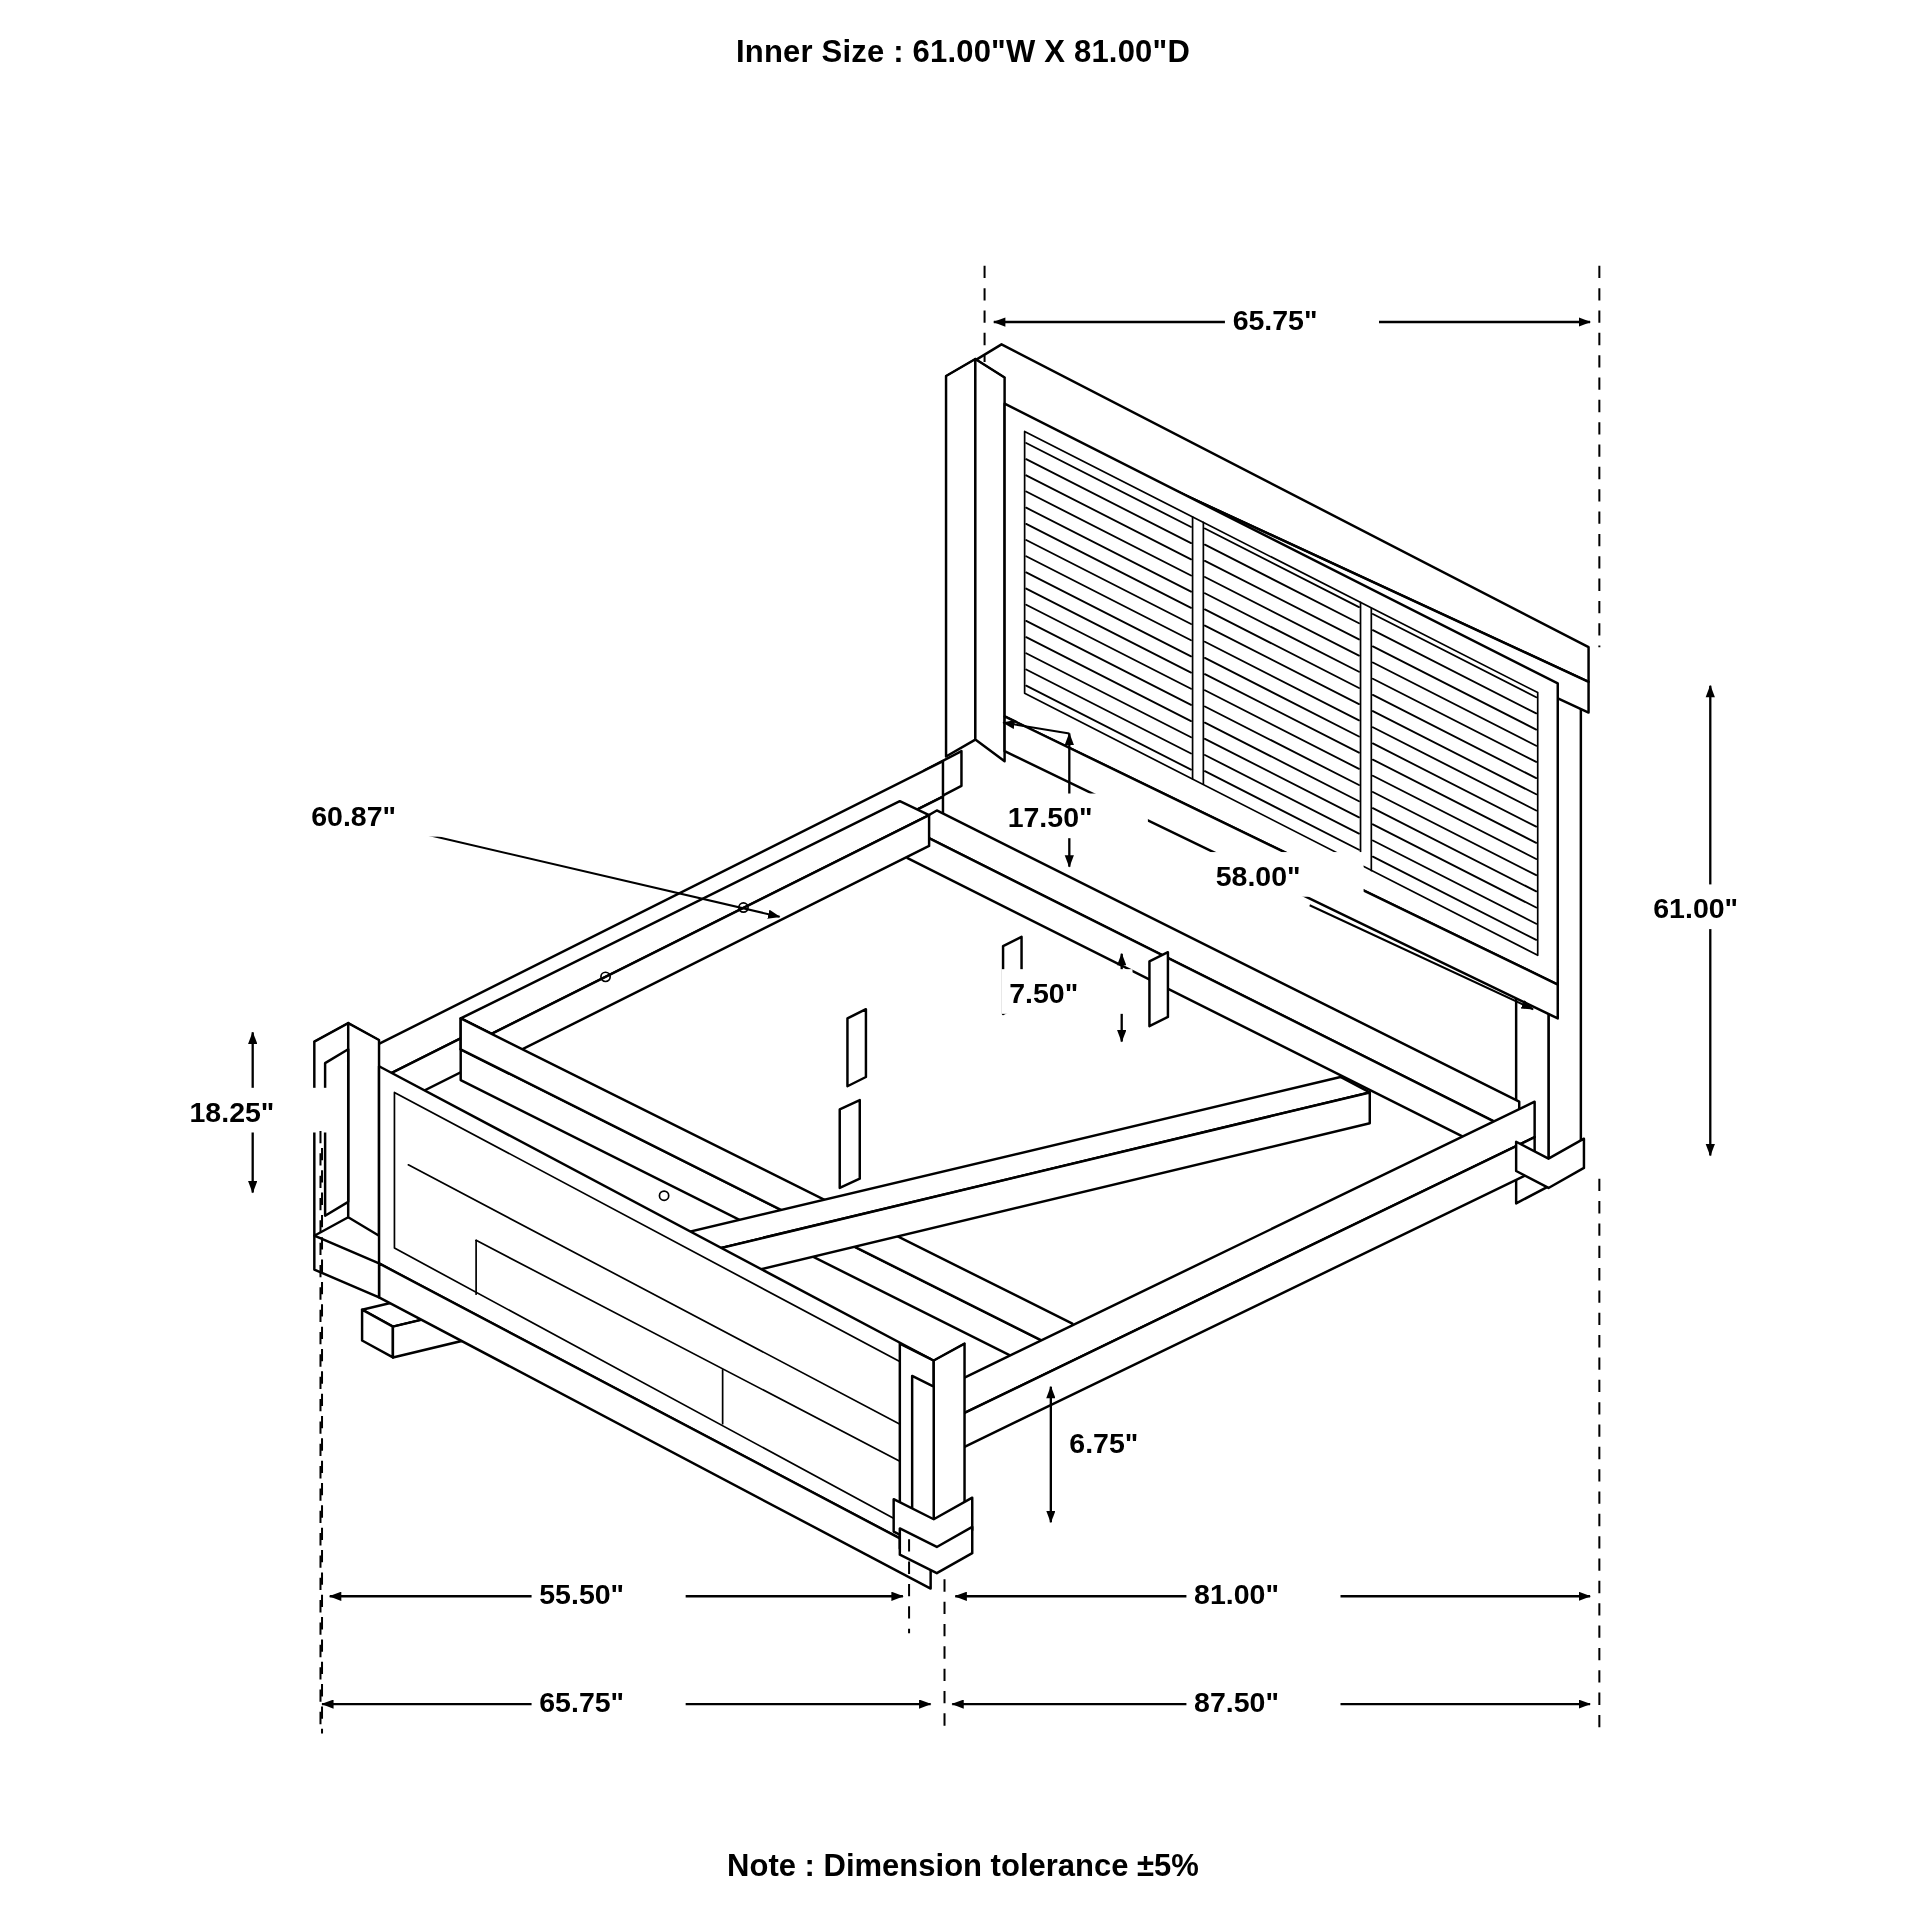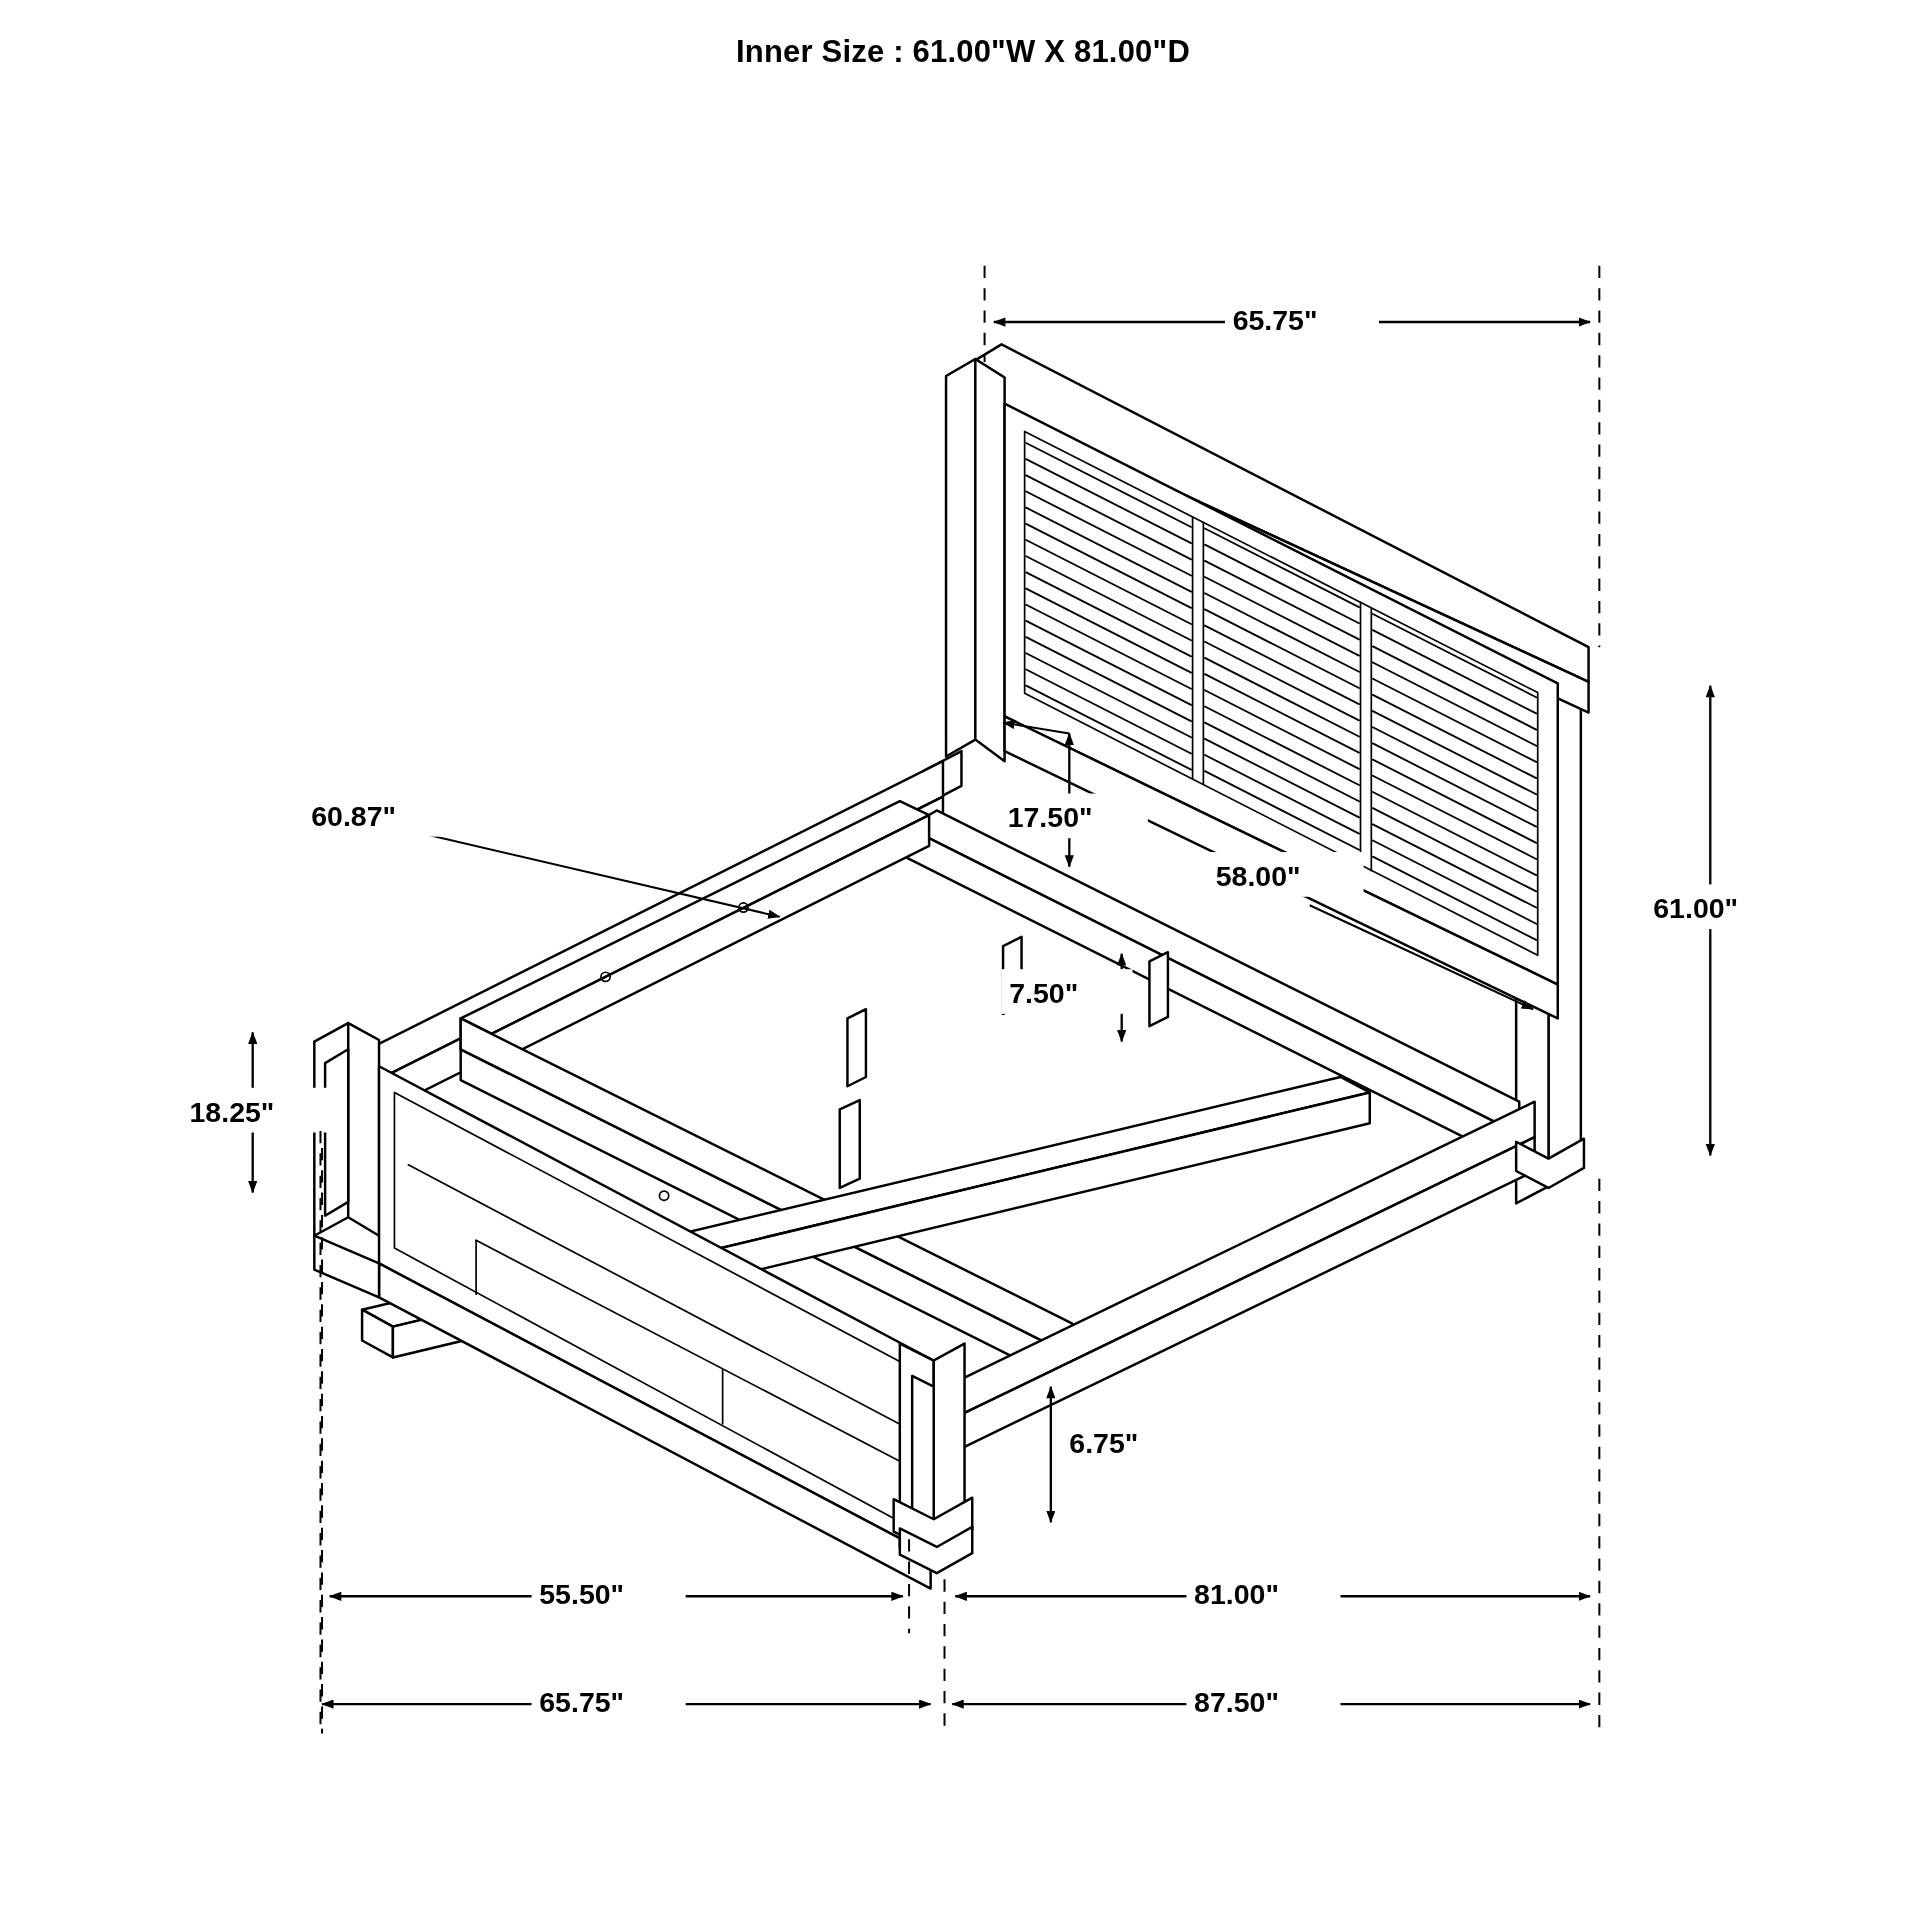--- a/index.html
+++ b/index.html
@@ -358,15 +358,16 @@
     </g>
 
     <g>
       <path class="dim" d="M1236,2212 L2064,2212" marker-start="url(#arrStart)" marker-end="url(#arrEnd)"></path>
       <rect x="1540" y="2178" width="200" height="58" fill="#ffffff"></rect>
       <text class="dimlabel" x="1550" y="2222">87.50"</text>
     </g>
 
   </svg>
 
+  <div class="note">Note : Dimension tolerance ±5%</div>
 
 </div>
 
 
 </body></html>

